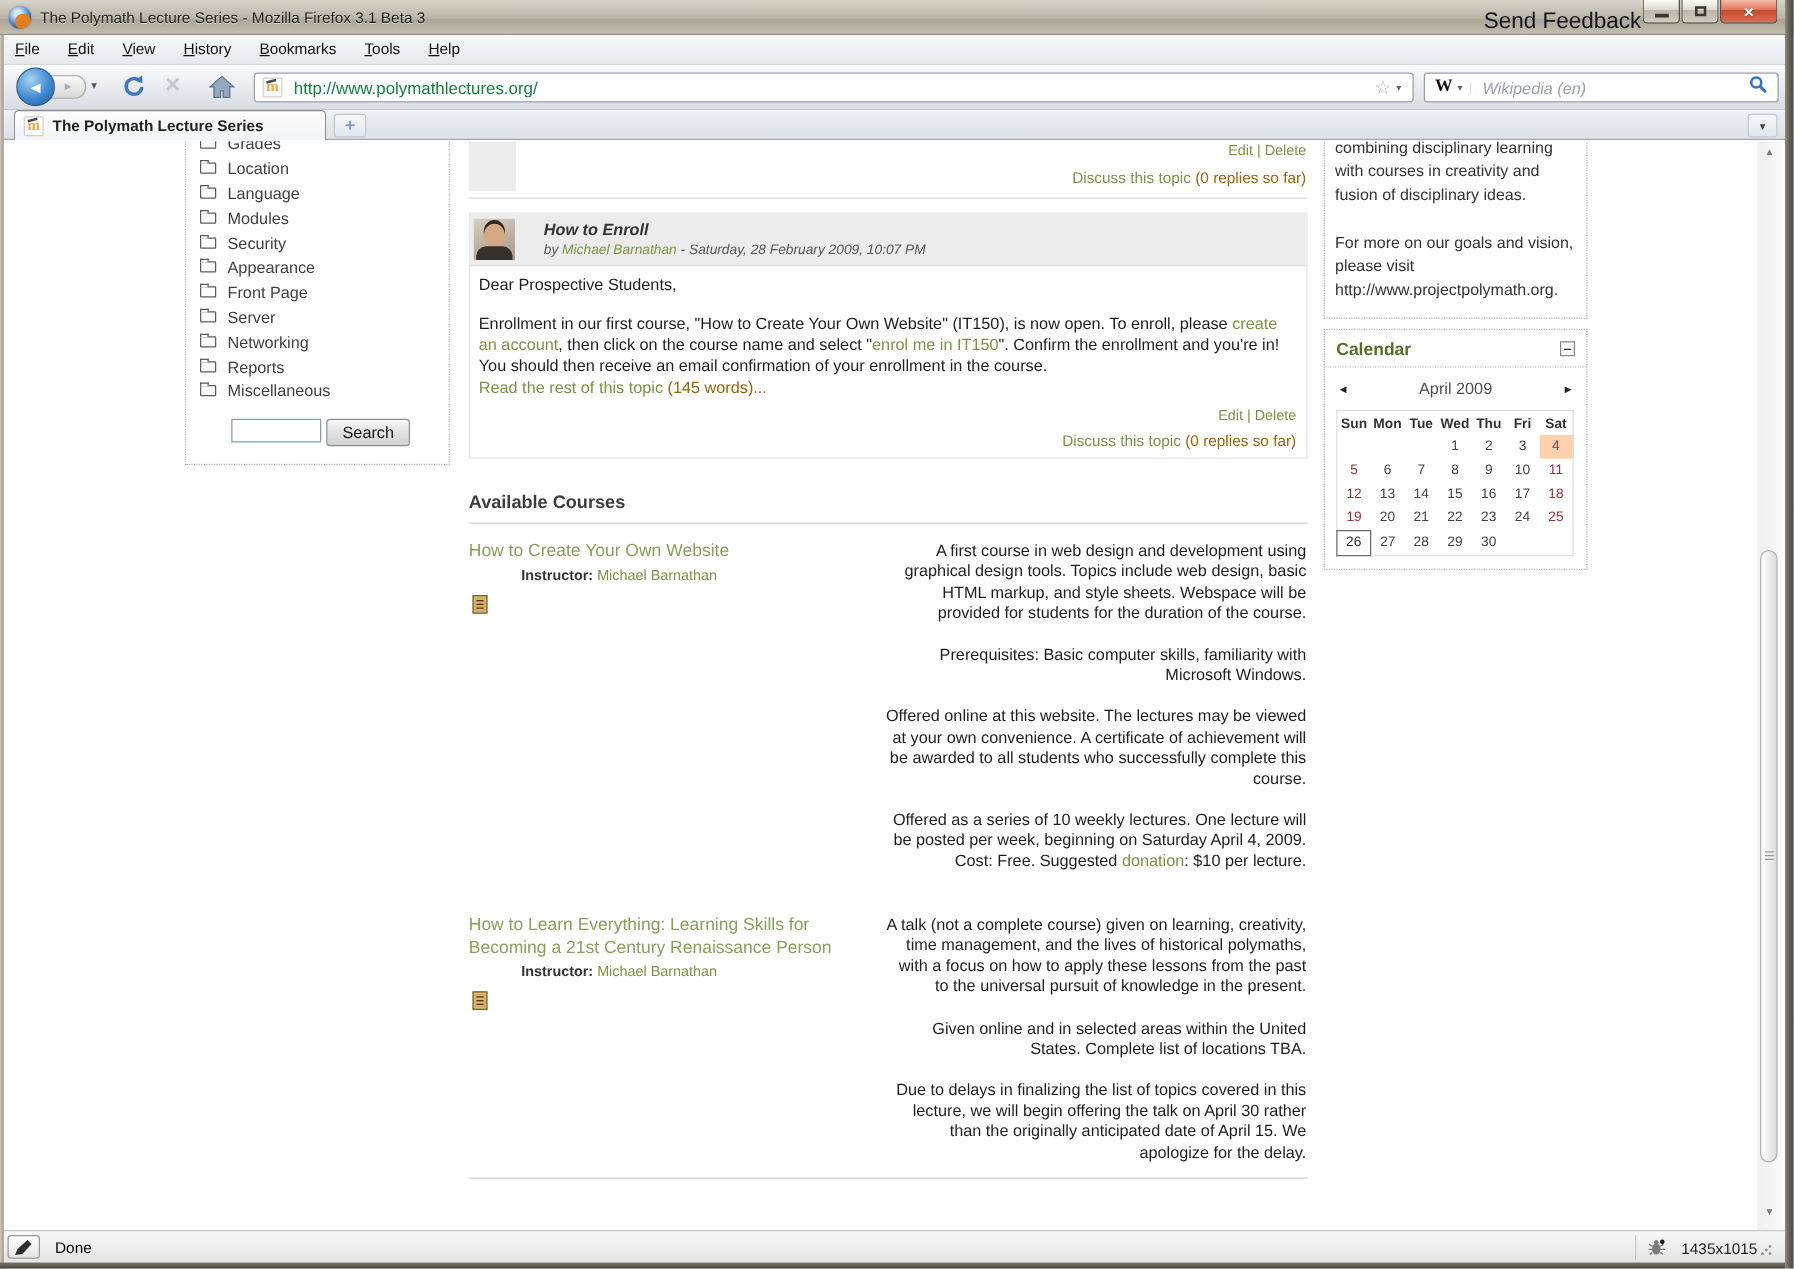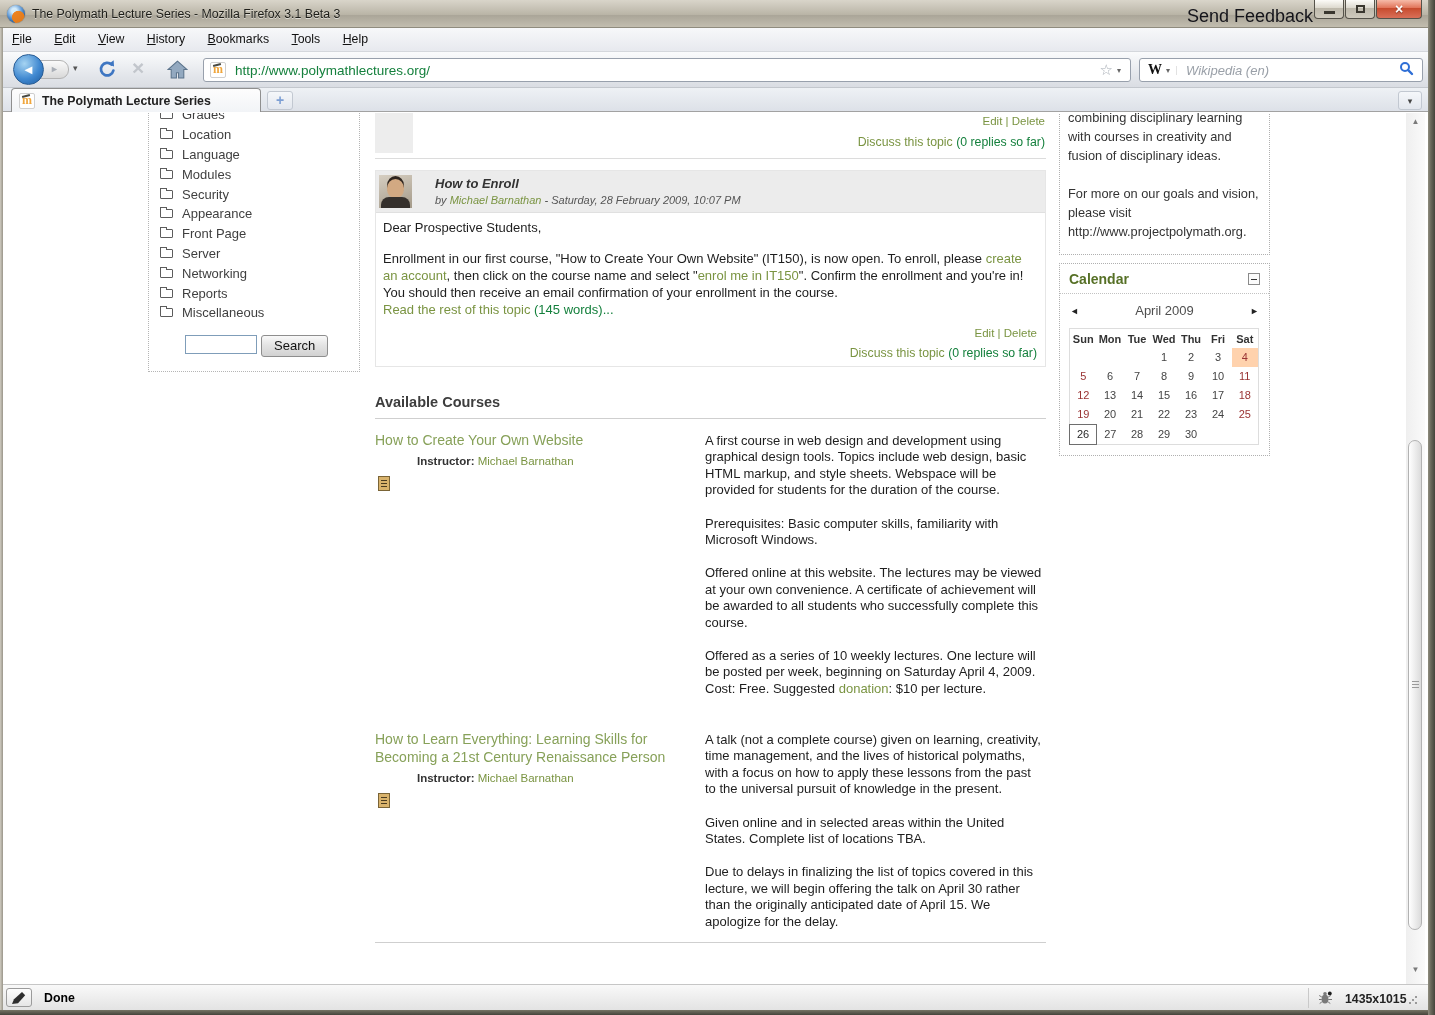--- a/index.html
+++ b/index.html
@@ -76,21 +76,21 @@
     border:1px solid #c2c8d1; background:linear-gradient(#f5f7fa,#e3e7ee); color:#7d9fd4;
     font-size:14px; font-weight:bold; text-align:center; line-height:17px; }
   .alltabs { position:absolute; right:6px; top:3px; width:24px; height:19px; border-radius:3px;
     border:1px solid #c2c8d1; background:linear-gradient(#f5f7fa,#e3e7ee); color:#444;
     font-size:9px; text-align:center; line-height:18px; }
 
   
   .content { position:absolute; left:0; top:113px; width:1428px; height:871px; background:#fff; overflow:hidden; }
 
   a.glink, .glink { color:#7a9442; text-decoration:none; cursor:pointer; }
-  .blacktxt { color:#15803d; }
+  .blacktxt { color:#a16207; }
 
   
   .sb-track { position:absolute; left:1406px; top:0; width:19px; height:871px;
     background:linear-gradient(to right,#efefef,#fafafa); }
   .sb-up { position:absolute; left:1406px; top:4px; width:19px; text-align:center; font-size:8px; color:#7a7a7a; }
   .sb-down { position:absolute; left:1406px; top:852px; width:19px; text-align:center; font-size:8px; color:#7a7a7a; }
   .sb-thumb { position:absolute; left:1408px; top:327px; width:14px; height:490px;
     border:1px solid #b2b2b2; border-radius:7px; background:linear-gradient(to right,#ffffff,#dbdbdb); }
   .sb-grip { position:absolute; left:3px; top:50%; margin-top:-4px; width:7px; height:1px; background:#9a9a9a;
     box-shadow:0 3px 0 #9a9a9a, 0 6px 0 #9a9a9a; }
@@ -143,21 +143,21 @@
   .course1 { top:318px; height:298px; }
   .course2 { top:617px; height:212px; }
   .c-left { position:absolute; left:0; top:0; width:305px; }
   .c-title { font-size:14px; color:#87a159; line-height:18px; cursor:pointer; }
   .c-instr { margin:6px 0 0 42px; font-size:11.5px; color:#333; }
   .c-instr b { font-weight:bold; }
   .c-icon { position:relative; margin:9px 0 0 3px; width:12px; height:15px;
     background:#d9b36c; border:1px solid #7a6436; }
   .c-icon::before { content:""; position:absolute; left:2px; top:3px; width:6px; height:1px; background:#4a3b1f;
     box-shadow:0 3px 0 #4a3b1f, 0 6px 0 #4a3b1f; }
-  .c-right { position:absolute; left:330px; top:2px; width:340px; font-size:13px; color:#1e1e1e; line-height:16.4px; }
+  .c-right { position:absolute; left:330px; top:2px; width:340px; font-size:13px; color:#1e1e1e; line-height:16.4px;text-align:right; }
   .c-right p { margin-bottom:17px; }
 
   
   .aboutblock { position:absolute; left:1059px; top:-9px; width:211px;
     border:1px dotted #b0b0b0; padding:3px 7px 13px 8px; font-size:12.8px; color:#333; line-height:19px; background:#fff; }
   .aboutblock .p2 { margin-top:19px; }
 
   .calblock { position:absolute; left:1059px; top:150px; width:211px; border:1px dotted #b0b0b0; background:#fff; }
   .cal-head { display:flex; align-items:center; justify-content:space-between; padding:7px 9px 6px;
     border-bottom:1px dotted #c2c2c2; }
@@ -170,21 +170,21 @@
   .cal-table { margin:6px 9px 10px; border-collapse:collapse; }
   .cal-table th { width:27px; font-size:11px; font-weight:bold; color:#333; padding:4px 0 3px; border:none; }
   .cal-table td { width:27px; font-size:11px; color:#444; text-align:center; padding:3px 0 4px; }
   .cal-grid { border:1px solid #ddd; }
   td.we { color:#993333; }
   td.event { background:#ffd2ad; color:#993333; }
   td.today { border:1px solid #6e6e6e; color:#2a2a2a; }
 
   
   .statusbar { position:absolute; left:0; top:984px; width:1428px; height:26px;
-    background:linear-gradient(#f9f9f9,#e3e3e3); border-top:1px solid #c6c6c6;font-weight:bold; }
+    background:linear-gradient(#f9f9f9,#e3e3e3); border-top:1px solid #c6c6c6; }
   .st-iconbox { position:absolute; left:6px; top:3px; width:26px; height:19px; border:1px solid #9b9b9b;
     border-radius:3px; background:linear-gradient(#fdfdfd,#e6e6e6); display:flex; align-items:center; justify-content:center; }
   .st-done { position:absolute; left:44px; top:6px; font-size:12.3px; color:#000; }
   .st-sep { position:absolute; top:3px; width:1px; height:20px; background:#c9c9c9; }
   .st-bug { position:absolute; left:1318px; top:6px; }
   .st-size { position:absolute; left:1345px; top:7px; font-size:12.3px; color:#222; }
   .st-grip { position:absolute; right:10px; bottom:5px; width:10px; height:10px;
     background:
       radial-gradient(circle at 8px 2px,#9a9a9a 1px,transparent 1.4px),
       radial-gradient(circle at 8px 8px,#9a9a9a 1px,transparent 1.4px),

